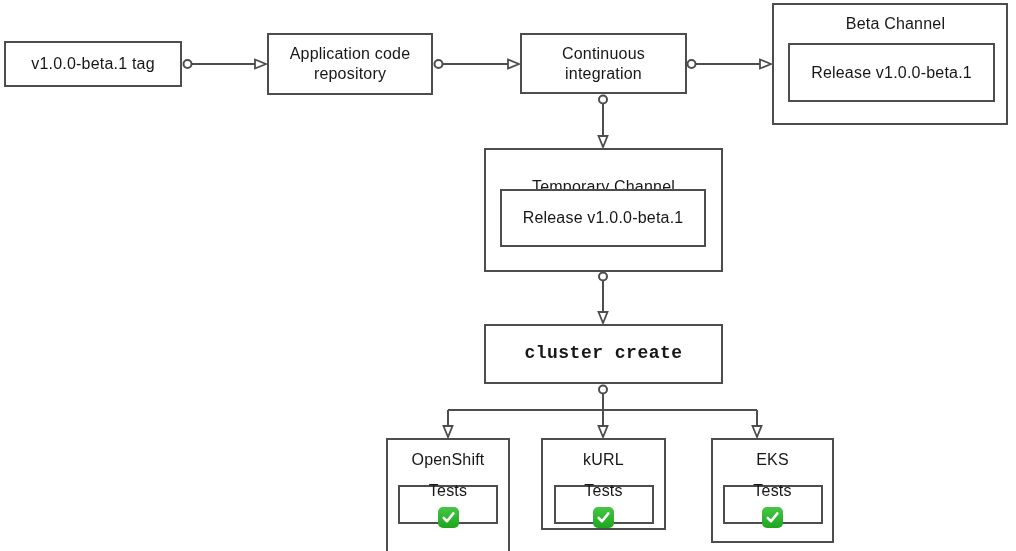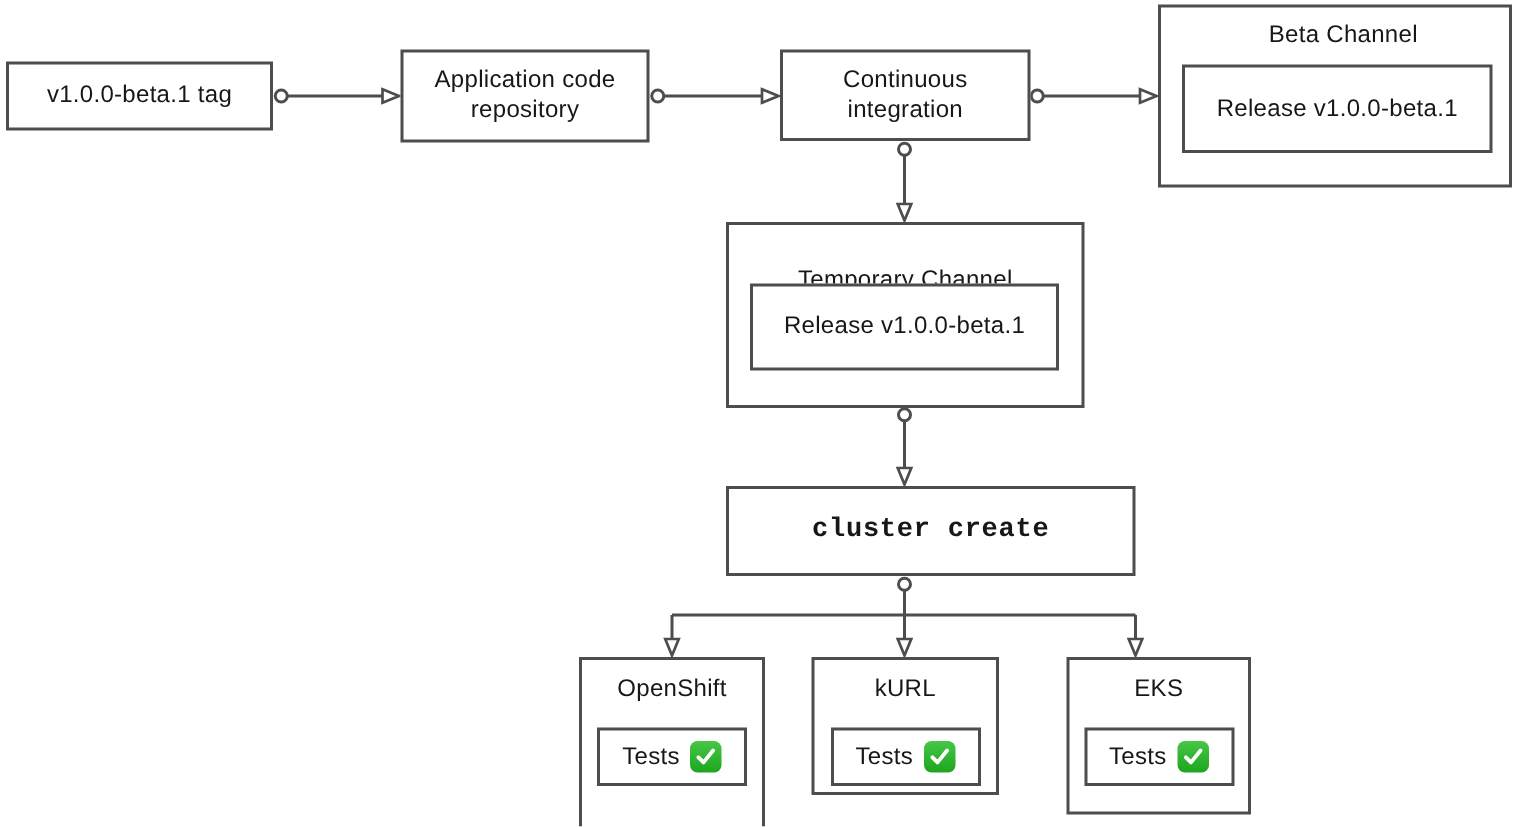--- a/index.html
+++ b/index.html
@@ -59,20 +59,21 @@
   }
   .mono-label{
     font-family:"Liberation Mono","DejaVu Sans Mono",monospace;
     font-weight:bold;
     font-size:18px;letter-spacing:0.5px;
   }
   .tests-box{
     left:50%;transform:translateX(-50%);
     top:45px;width:100px;height:39px;
     gap:7px;
+    flex-direction:column;
   }
   .check-badge{
     width:21px;height:21px;
     border-radius:5px;
     background:linear-gradient(180deg,var(--check-green-top),var(--check-green-bottom));
     display:inline-flex;align-items:center;justify-content:center;
     flex:0 0 auto;
   }
 </style>
 </head>
@@ -140,21 +141,21 @@
     </div>
   </div>
 
   <div class="node group" style="left:484px;top:148px;width:239px;height:124px;">
     <div class="group-title" style="top:11px;margin-top:16px;">Temporary Channel</div>
     <div class="inner-box" style="left:14px;top:39px;width:206px;height:58px;">
       <span>Release v1.0.0-beta.1</span>
     </div>
   </div>
 
-  <div class="node" style="left:484px;top:324px;width:273px;height:60px;">
+  <div class="node" style="left:484px;top:324px;width:239px;height:60px;">
     <span class="mono-label">cluster create</span>
   </div>
 
   <div class="node group" style="left:386px;top:438px;width:124px;height:118px;">
     <div class="group-title" style="top:10px;">OpenShift</div>
     <div class="inner-box tests-box">
       <span>Tests</span>
       <span class="check-badge">
         <svg viewBox="0 0 20 20" width="15" height="15">
             <path d="M3.5 10.5 L8 15 L16.5 4.5" fill="none" stroke="#fff" stroke-width="3.4" stroke-linecap="round" stroke-linejoin="round"></path>

